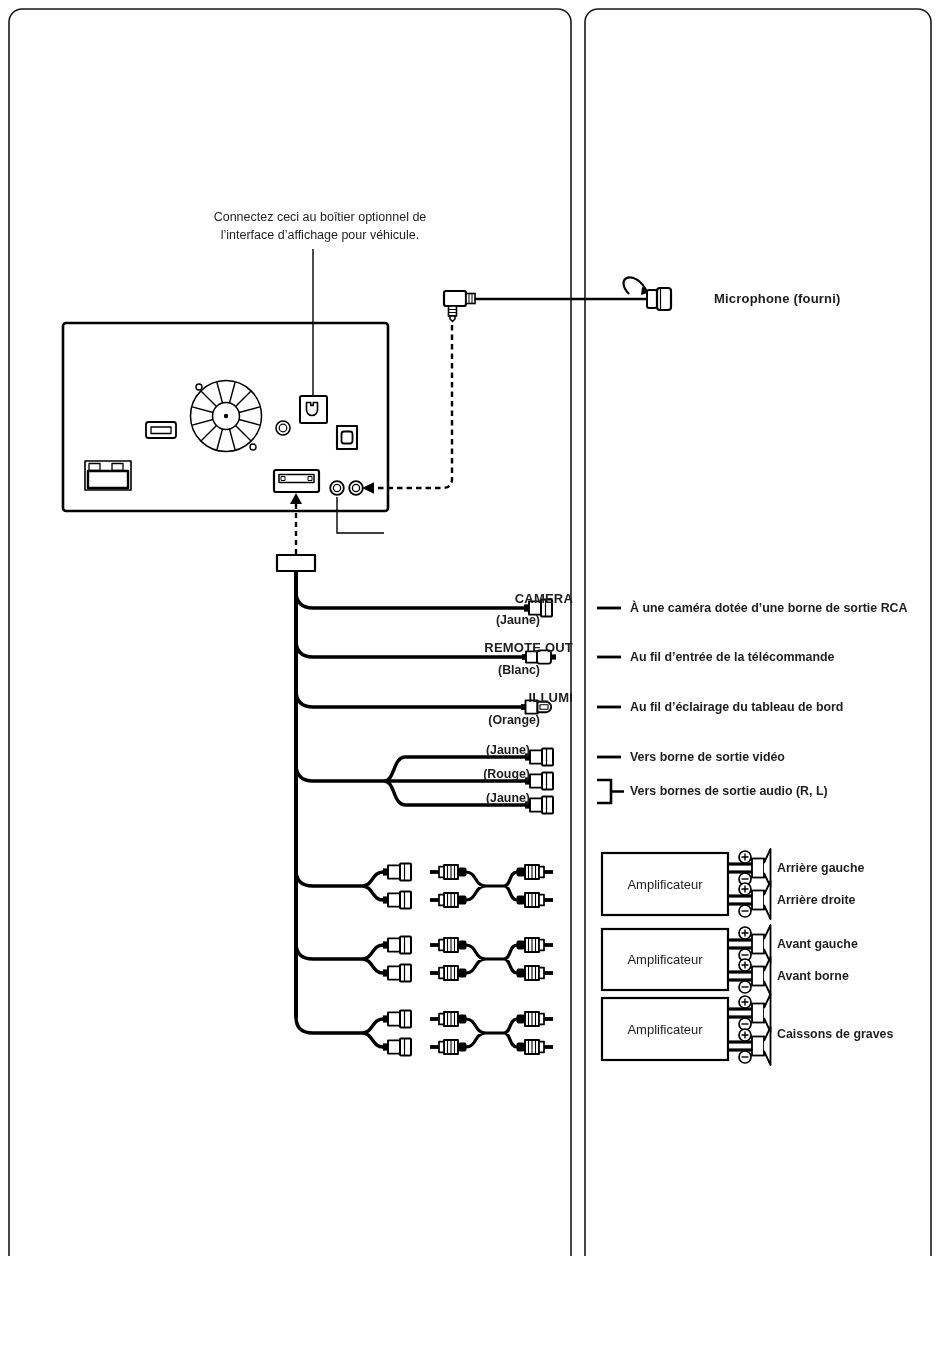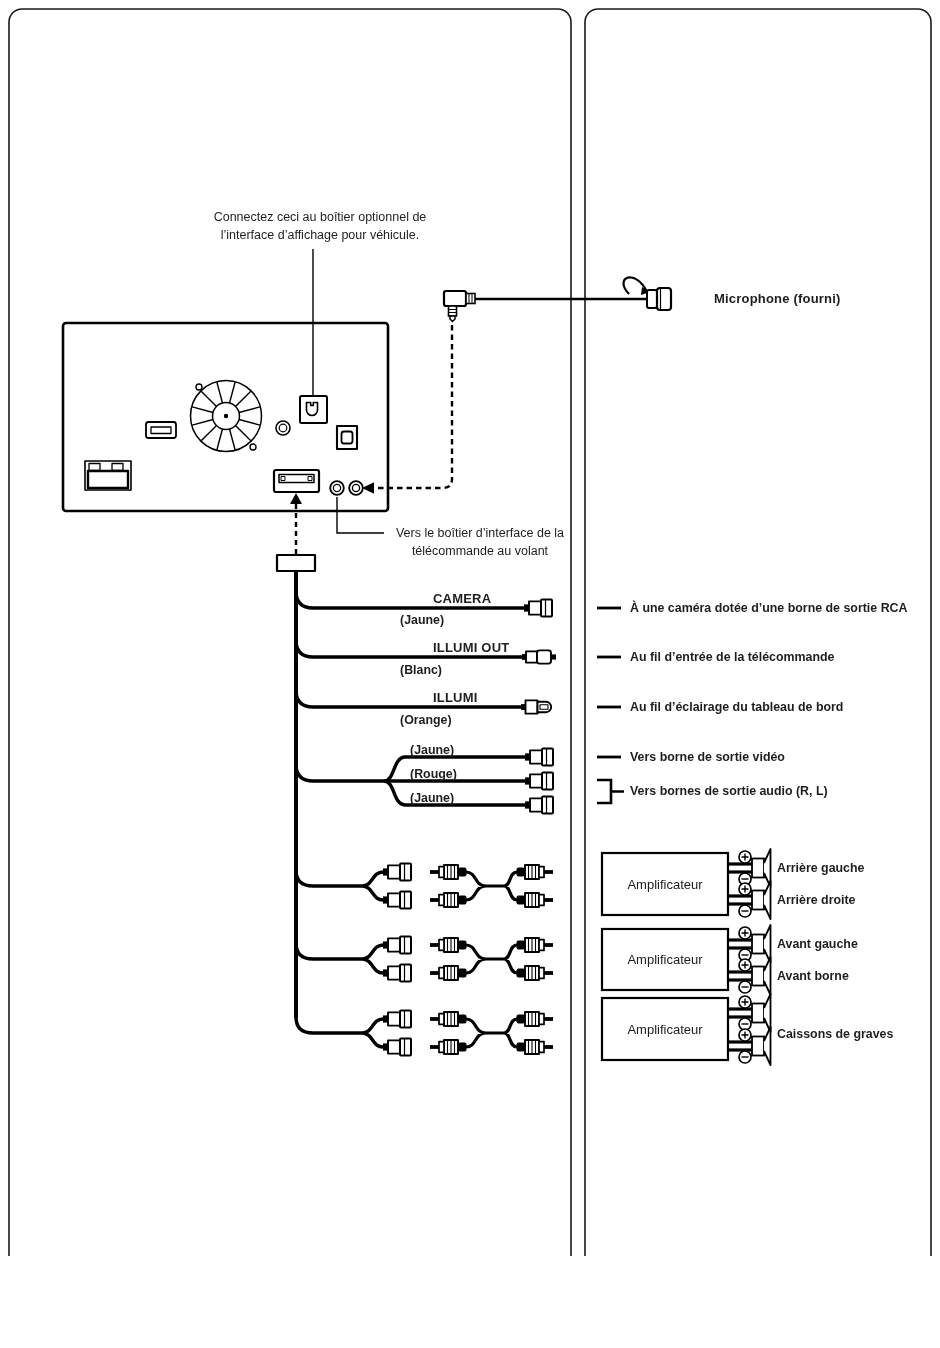--- a/index.html
+++ b/index.html
@@ -2,21 +2,21 @@
 <html><head>
 <meta charset="utf-8">
 <style>
   html,body{margin:0;padding:0;background:#fff;}
   #canvas{position:relative;width:940px;height:1256px;background:#fff;overflow:hidden;
           font-family:"Liberation Sans",sans-serif;color:#1e1e1e;}
   #art{position:absolute;left:0;top:0;}
   .lbl{position:absolute;font-size:12.4px;line-height:14px;white-space:nowrap;color:#1e1e1e;font-weight:bold;}
   .blk{position:absolute;font-size:12.5px;line-height:18px;text-align:center;color:#1e1e1e;}
   .bold{font-weight:bold;font-size:13px;letter-spacing:.2px;padding-left:33px;}
-  .ctr{text-align:left;}
+  .ctr{text-align:right;}
   .ampbox{position:absolute;display:flex;align-items:center;justify-content:center;
           font-size:13px;color:#1e1e1e;text-align:right;}
 </style>
 </head>
 <body>
 
 <div id="canvas">
 
 <svg id="art" width="940" height="1348" viewBox="0 0 940 1348">
   <defs>
@@ -236,28 +236,24 @@
   </g>
 </svg>
 
 <div class="blk" style="left:190px;top:208px;width:260px">
   <div>Connectez ceci au boîtier optionnel de</div>
   <div>l’interface d’affichage pour véhicule.</div>
 </div>
 
 <div class="lbl bold" style="left:681px;top:292px">Microphone (fourni)</div>
 
-<div class="blk" style="left:385px;top:524px;width:190px">
-  <div>Vers le boîtier d’interface de la</div>
-  <div>télécommande au volant</div>
-</div>
 
 <div class="lbl bold ctr" style="left:400px;top:592px;width:140px">CAMERA</div>
 <div class="lbl ctr" style="left:400px;top:613px;width:140px">(Jaune)</div>
-<div class="lbl bold ctr" style="left:400px;top:641px;width:140px">ILLUMI OUT</div>
+<div class="lbl bold ctr" style="left:400px;top:641px;width:140px">REMOTE OUT</div>
 <div class="lbl ctr" style="left:400px;top:663px;width:140px">(Blanc)</div>
 <div class="lbl bold ctr" style="left:400px;top:691px;width:140px">ILLUMI</div>
 <div class="lbl ctr" style="left:400px;top:713px;width:140px">(Orange)</div>
 
 <div class="lbl ctr" style="left:410px;top:743px;width:120px">(Jaune)</div>
 <div class="lbl ctr" style="left:410px;top:767px;width:120px">(Rouge)</div>
 <div class="lbl ctr" style="left:410px;top:791px;width:120px">(Jaune)</div>
 
 <div class="lbl" style="left:630px;top:601px">À une caméra dotée d’une borne de sortie RCA</div>
 <div class="lbl" style="left:630px;top:650px">Au fil d’entrée de la télécommande</div>

